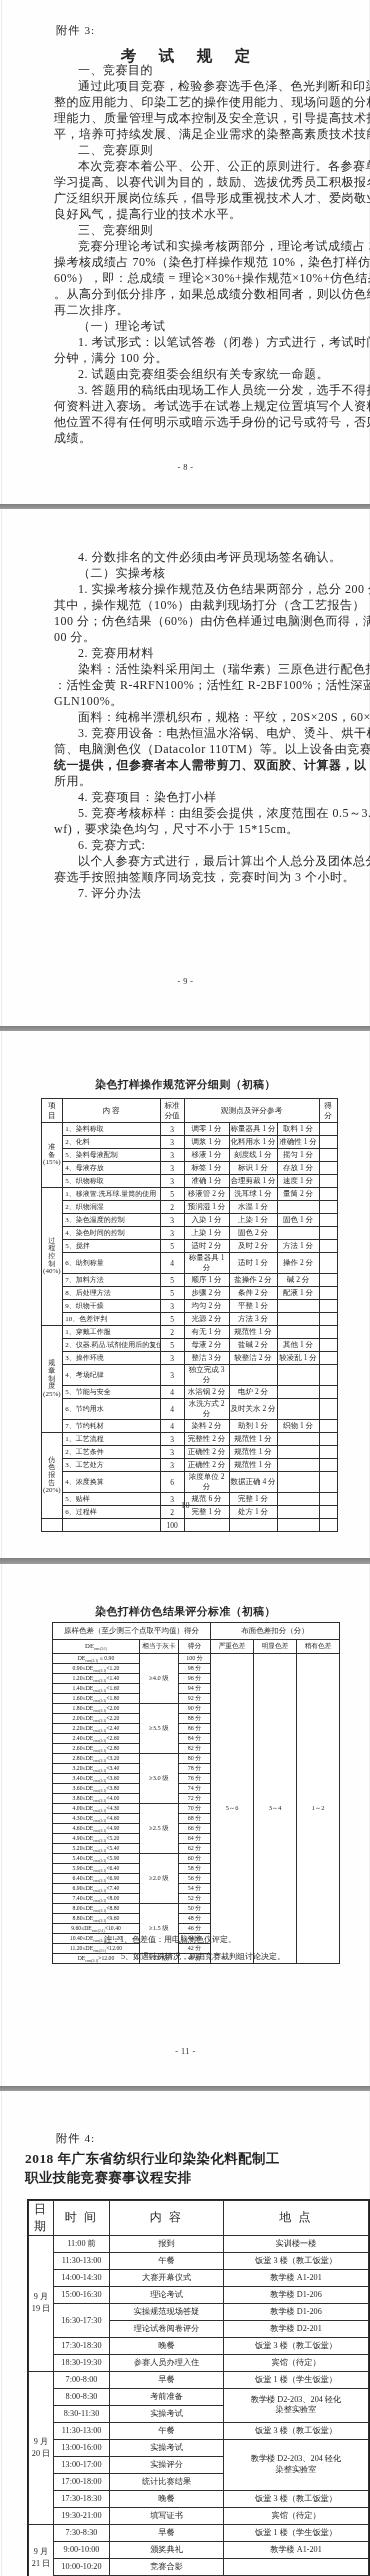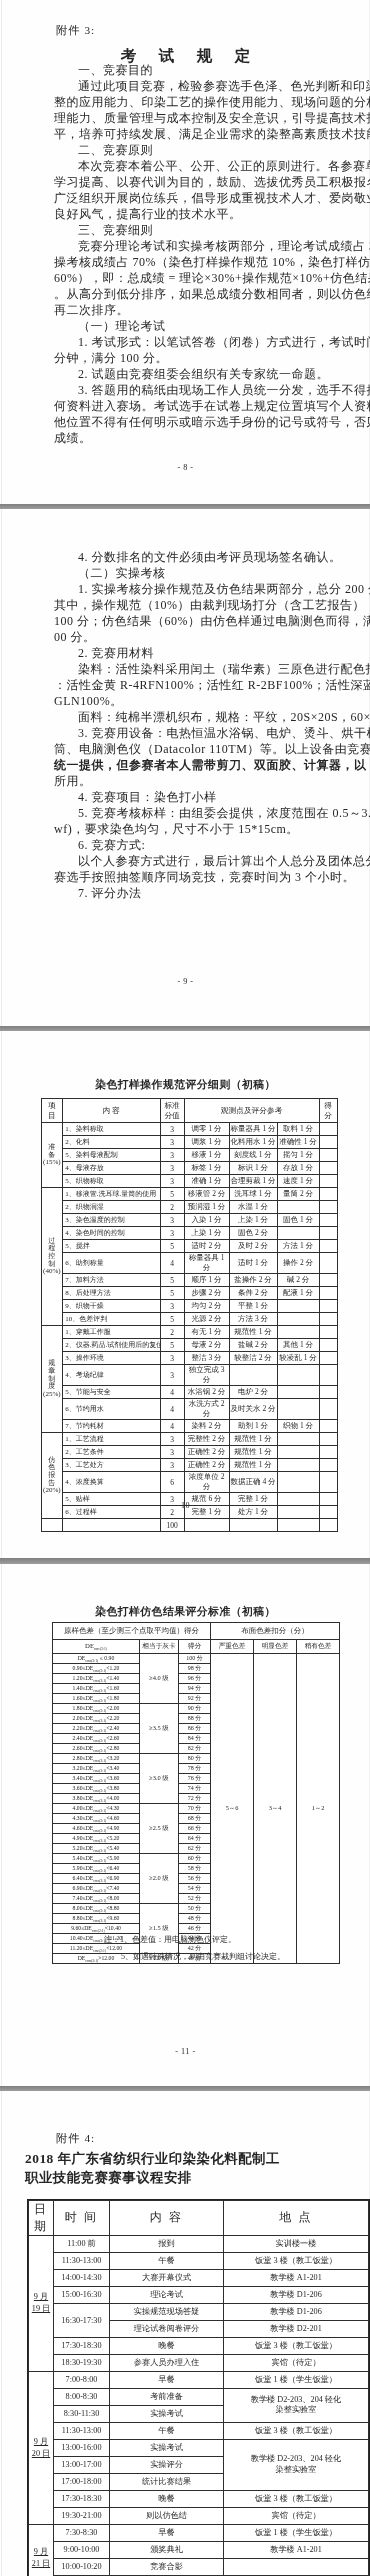--- a/index.html
+++ b/index.html
@@ -37,21 +37,21 @@
   #t2 sub{font-size:3.6px;}
   #t2 .gr{font-size:6.4px;}
   #t2 .ded{vertical-align:middle;font-size:6.4px;}
   .notes{position:absolute;left:104px;top:367px;font-size:8px;line-height:17px;white-space:nowrap;}
   .notes .n2{text-indent:17px;}
   
   .sch-title{position:absolute;left:0;width:100%;text-align:left;font-weight:bold;font-size:13.4px;letter-spacing:0.5px;padding-left:25px;}
   #sch{left:28px;top:109px;width:340px;font-size:8.2px;outline:0.8px solid #222;outline-offset:-0.5px;}
   #sch th{height:24px;font-size:12px;letter-spacing:2.1px;}
   #sch td{height:16px;text-align:center;}
-  #sch .date{white-space:pre-line;line-height:12px;text-decoration:underline;}
+  #sch .date{white-space:pre-line;line-height:12px;}
   #sch .place{white-space:pre-line;line-height:10.3px;}
 </style>
 </head>
 <body>
 
 <div id="doc">
 
   <div class="page" style="height:504px">
     <div class="attach" style="left:56px;top:23px">附件 3:</div>
     <div class="doc-title" style="top:46px">考 试 规 定</div>
@@ -663,21 +663,21 @@
             <td class="time">17:00-18:00</td>
             <td class="cont">统计比赛结果</td>
           </tr>
           <tr>
             <td class="time">17:30-18:30</td>
             <td class="cont">晚餐</td>
             <td class="place">饭堂 3 楼（教工饭堂）</td>
           </tr>
           <tr>
             <td class="time">19:30-21:00</td>
-            <td class="cont">则以仿色结</td>
+            <td class="cont">填写证书</td>
             <td class="place">宾馆（待定）</td>
           </tr>
           <tr>
             <td class="date" rowspan="4">9 月
 21 日</td>
             <td class="time">7:30-8:30</td>
             <td class="cont">早餐</td>
             <td class="place">饭堂 1 楼（学生饭堂）</td>
           </tr>
           <tr>

